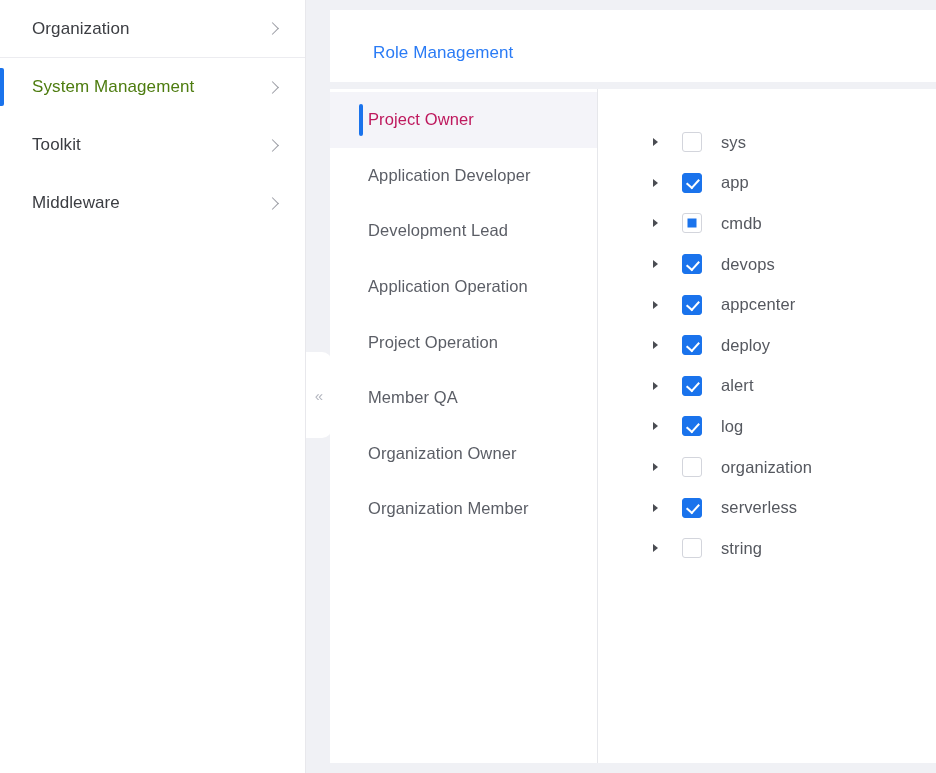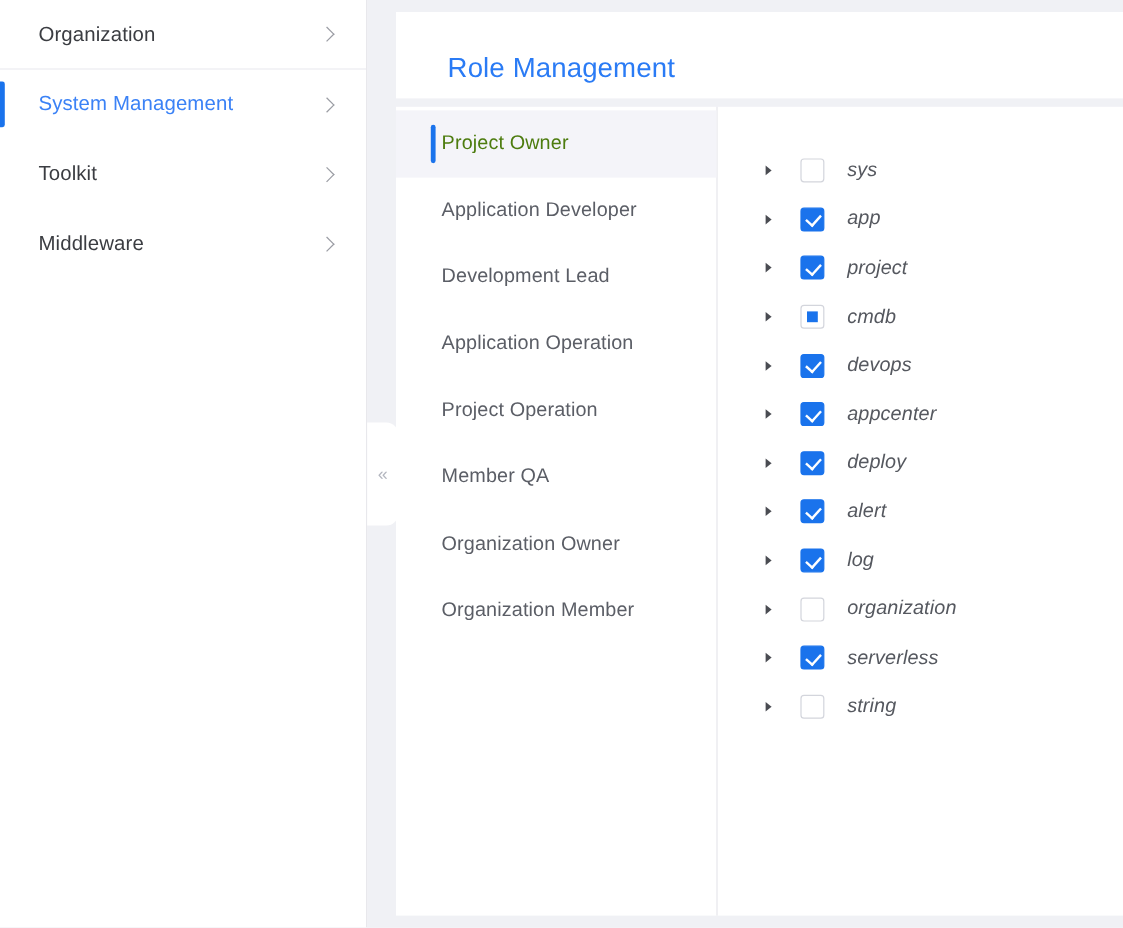--- a/index.html
+++ b/index.html
@@ -42,21 +42,21 @@
     display: none;
   }
   .nav-item.active .active-bar { display: block; }
   .nav-label {
     flex: 1;
     font-size: 17px;
     color: #3b3d42;
     letter-spacing: .1px;
     white-space: nowrap;
   }
-  .nav-item.active .nav-label { color: #3b82f6; }
+  .nav-item.active .nav-label { color: #4d7c0f; }
   .chev-right {
     width: 9px; height: 9px;
     border-top: 1.6px solid #9a9ca3;
     border-right: 1.6px solid #9a9ca3;
     transform: rotate(45deg);
     flex: 0 0 auto;
     margin-right: 4px;
   }
 
   
@@ -91,21 +91,21 @@
   
   .header-card {
     position: absolute;
     left: 24px; top: 10px;
     width: 606px; height: 72px;
     background: #ffffff;
   }
   .tab-title {
     position: absolute;
     left: 43px; top: 33px;
-    font-size: 23px;
+    font-size: 17px;
     color: #2a7bf5;
     letter-spacing: .1px;
     cursor: pointer;
     white-space: nowrap;
   }
 
   
   .body-card {
     position: absolute;
     left: 24px; top: 89px;
@@ -135,28 +135,28 @@
   }
   .role-item .role-bar {
     position: absolute;
     left: 29px; top: 50%;
     transform: translateY(-50%);
     width: 4px; height: 32px;
     border-radius: 2px;
     background: #1a73ec;
     display: none;
   }
-  .role-item.selected { background: #f4f4f9; color: #4d7c0f; }
+  .role-item.selected { background: #f4f4f9; color: #be185d; }
   .role-item.selected .role-bar { display: block; }
 
   
   .perm-panel {
     position: absolute;
-    left: 254px; top: 0;
-    width: 337px; height: 674px; font-style: italic;
+    left: 269px; top: 0;
+    width: 337px; height: 674px;
   }
   .tree {
     position: absolute;
     left: 54px; top: 33px;
   }
   .tree-node {
     display: flex;
     align-items: center;
     height: 40.6px;
   }
@@ -291,27 +291,20 @@
               <span class="tree-arrow">
                 <span class="tri"></span>
               </span>
               <span class="cbox checked"></span>
               <span class="tree-label">app</span>
             </div>
             <div class="tree-node">
               <span class="tree-arrow">
                 <span class="tri"></span>
               </span>
-              <span class="cbox checked"></span>
-              <span class="tree-label">project</span>
-            </div>
-            <div class="tree-node">
-              <span class="tree-arrow">
-                <span class="tri"></span>
-              </span>
               <span class="cbox indeterminate"></span>
               <span class="tree-label">cmdb</span>
             </div>
             <div class="tree-node">
               <span class="tree-arrow">
                 <span class="tri"></span>
               </span>
               <span class="cbox checked"></span>
               <span class="tree-label">devops</span>
             </div>

